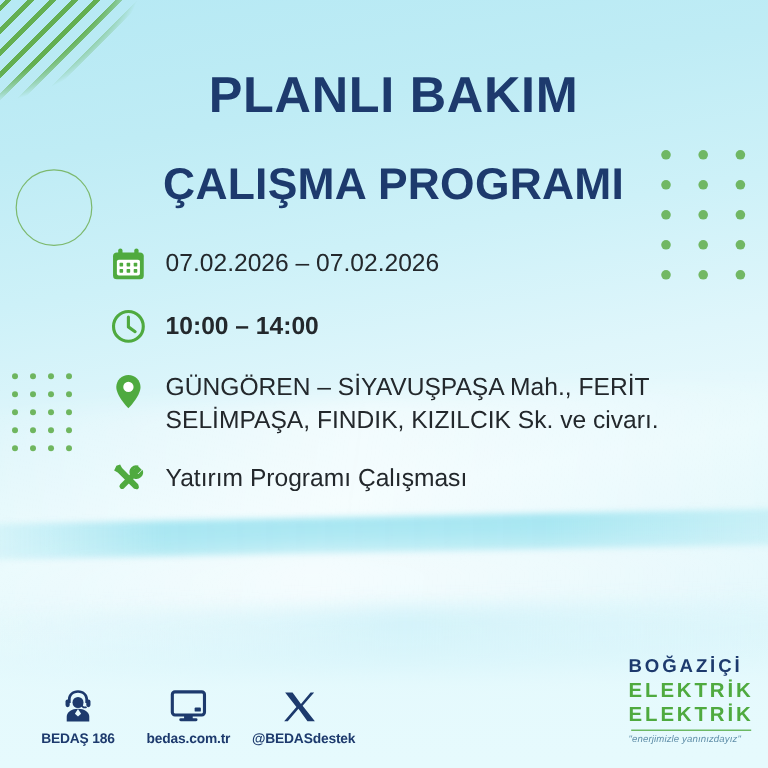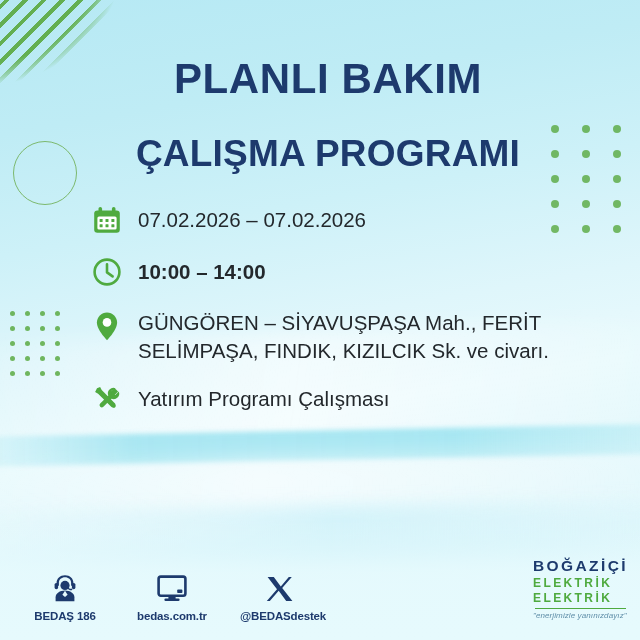--- a/index.html
+++ b/index.html
@@ -189,21 +189,21 @@
     left: 0; right: 0;
     bottom: 16px;
     height: 76px;
   }
   .contacts {
     position: absolute;
     left: 26px;
     bottom: 2px;
     display: flex;
     align-items: flex-end;
-    gap: 29px;
+    gap: 14px;
   }
   .contact {
     width: 78px;
     text-align: center;
     color: #1d3a6d;
   }
   .contact .cico {
     height: 38px;
     display: flex;
     align-items: flex-end;
@@ -225,21 +225,21 @@
     text-align: left;
     line-height: 1;
   }
   .brand .b1 {
     font-size: 15.5px;
     font-weight: bold;
     letter-spacing: 2.4px;
     color: #1d3a6d;
   }
   .brand .b2, .brand .b3 {
-    font-size: 12px;
+    font-size: 17px;
     font-weight: bold;
     letter-spacing: 2.4px;
     color: #4faa3f;
     margin-top: 3px;
   }
   .brand .rule {
     height: 1.4px;
     background: #4faa3f;
     margin: 4px 2px 3px 2px;
   }

